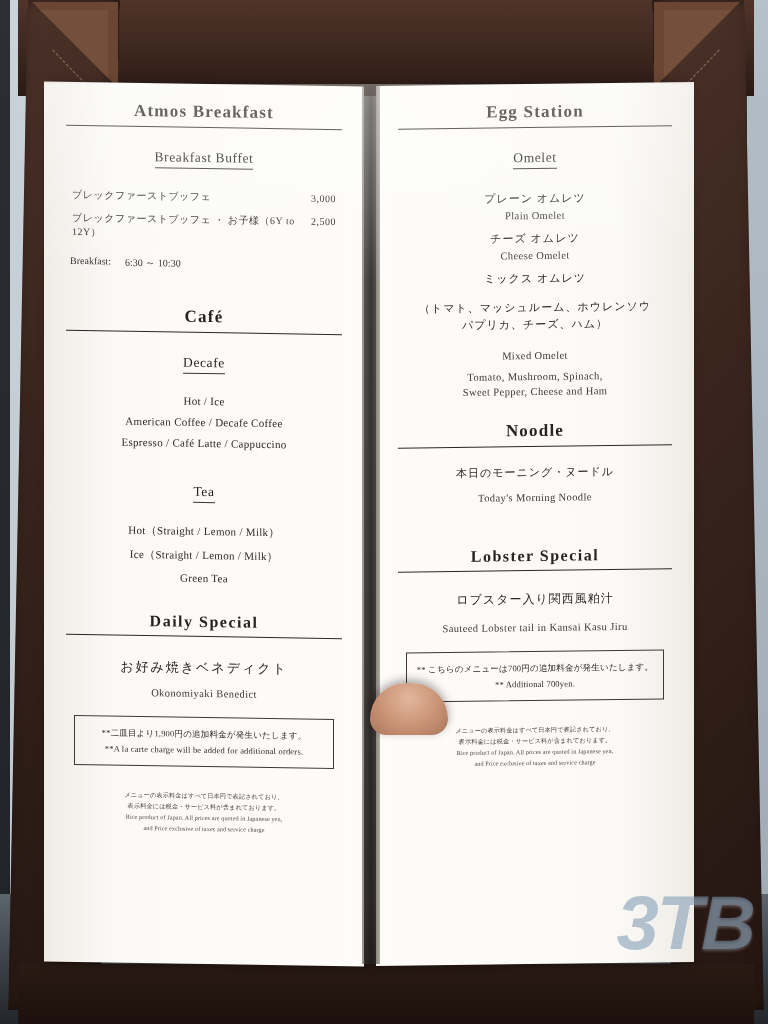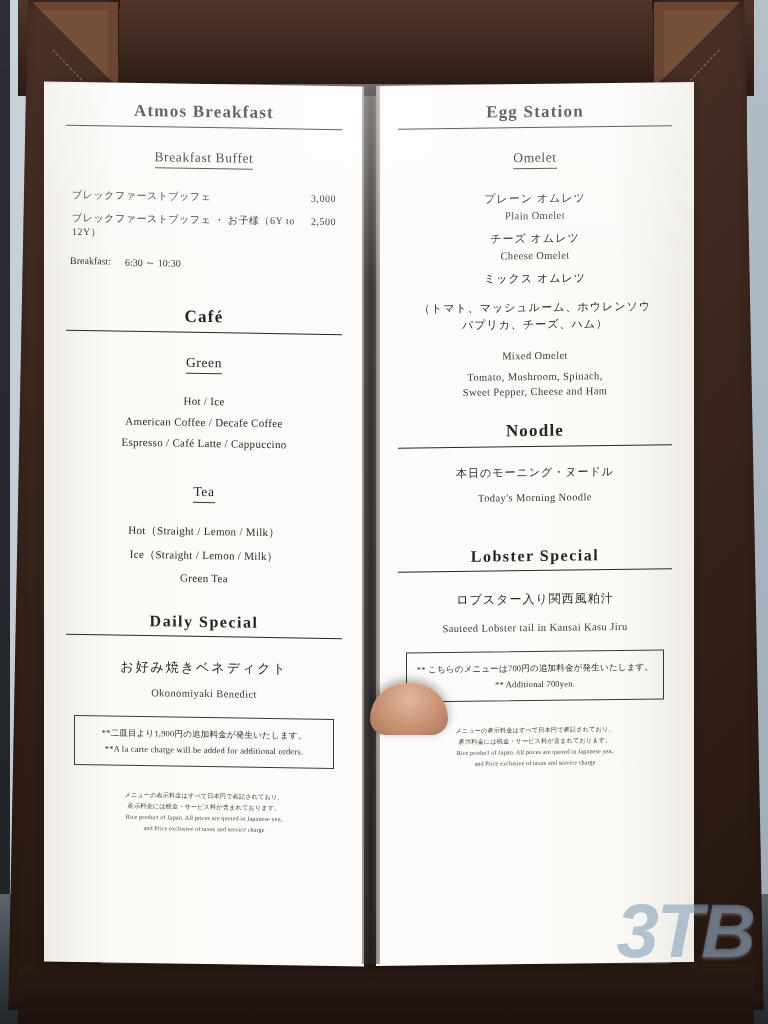--- a/index.html
+++ b/index.html
@@ -173,21 +173,21 @@
   .note-box .nb2{letter-spacing:.2px;}
   .footer-note{
     margin:24px 10px 0 10px;font-size:6.2px;line-height:1.75;color:#4a4642;
     letter-spacing:.1px;
   }
   .spacer-sm{height:8px;}
   .spacer-md{height:20px;}
   .spacer-lg{height:34px;}
   
   .watermark{
-    position:absolute;right:14px;bottom:50px;
+    position:absolute;right:14px;bottom:58px;
     font-family:"Liberation Sans", sans-serif;
     font-size:76px;font-weight:bold;font-style:italic;
     color:rgba(120,150,175,.55);
     text-shadow:0 2px 3px rgba(255,255,255,.25);
     letter-spacing:-2px;
     pointer-events:none;
   }
   
   .thumb{
     position:absolute;left:352px;bottom:-6px;width:78px;height:52px;
@@ -248,21 +248,21 @@
       <div class="hours">
         <span>Breakfast:</span>
         <span>6:30 ～ 10:30</span>
       </div>
 
       <div class="spacer-lg"></div>
 
       <h2 class="sec-title">Café</h2>
       <hr class="rule">
 
-      <div class="sub-title">Green</div>
+      <div class="sub-title">Decafe</div>
       <div class="line">Hot  /  Ice</div>
       <div class="line">American Coffee  /  Decafe Coffee</div>
       <div class="line">Espresso  /  Café Latte  /  Cappuccino</div>
 
       <div class="spacer-md"></div>
 
       <div class="sub-title">Tea</div>
       <div class="line">Hot（Straight  /  Lemon  /  Milk）</div>
       <div class="line">Ice（Straight  /  Lemon  /  Milk）</div>
       <div class="line">Green Tea</div>

